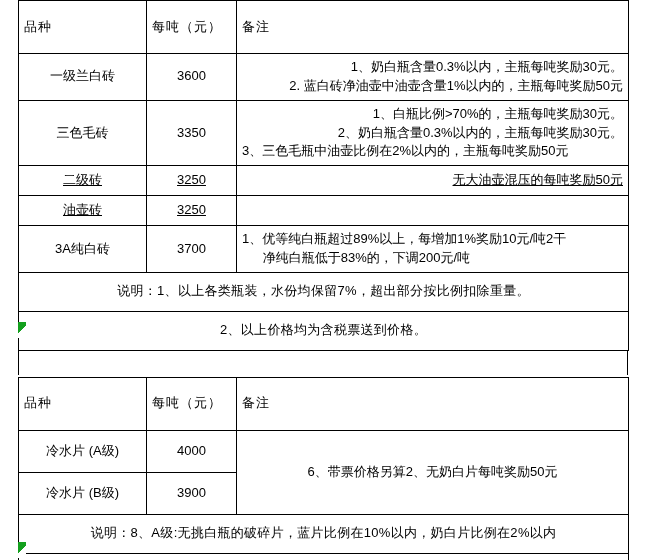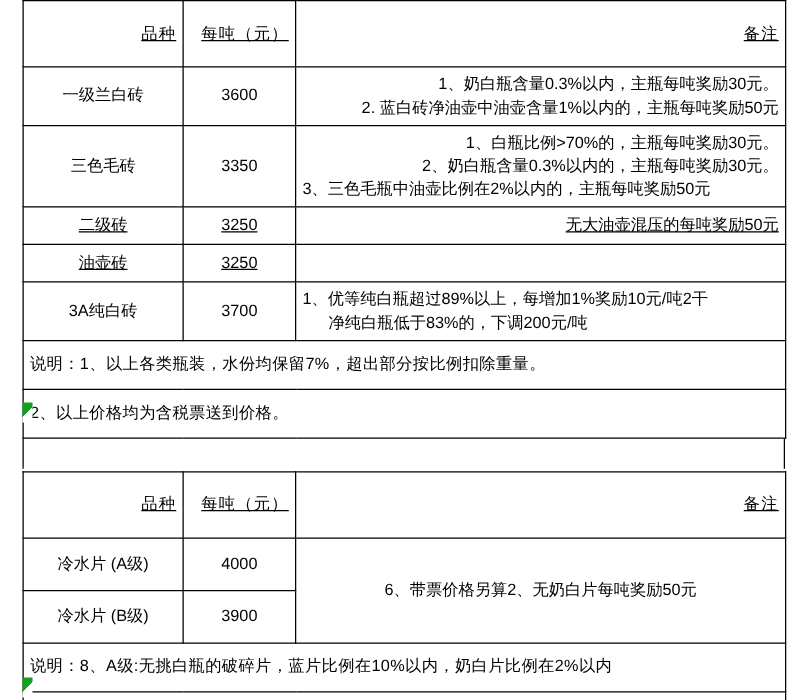--- a/index.html
+++ b/index.html
@@ -32,38 +32,38 @@
     font-size: 13px;
     font-weight: normal;
     vertical-align: middle;
     line-height: 1.45;
     word-break: break-all;
   }
   .c-kind   { width: 128px; text-align: center; }
   .c-price  { width: 90px;  text-align: center; }
   .c-note   { width: 392px; }
   .hdr td {
-    text-align: right;
+    text-align: left;
     font-size: 14px;
     letter-spacing: 1px;
     height: 44px;
-    text-decoration: underline;
   }
   .center { text-align: center; margin-left: 48px; }
   .note-cell {
     text-align: left;
     padding-left: 6px;
     padding-right: 6px;
   }
   .note-line { display: block; white-space: nowrap; }
   .note-line.indent { text-indent: 1.6em; }
   .note-center { text-align: right; }
   .rowh { height: 30px; text-decoration: underline; }
   .rowh-tall { height: 42px; }
   .footnote td {
+    text-align: center;
     font-size: 13px;
     height: 30px;
     letter-spacing: 0.3px;
   }
   .spacer {
     height: 26px;
     width: 610px;
   }
   .spacer-line {
     height: 24px;

